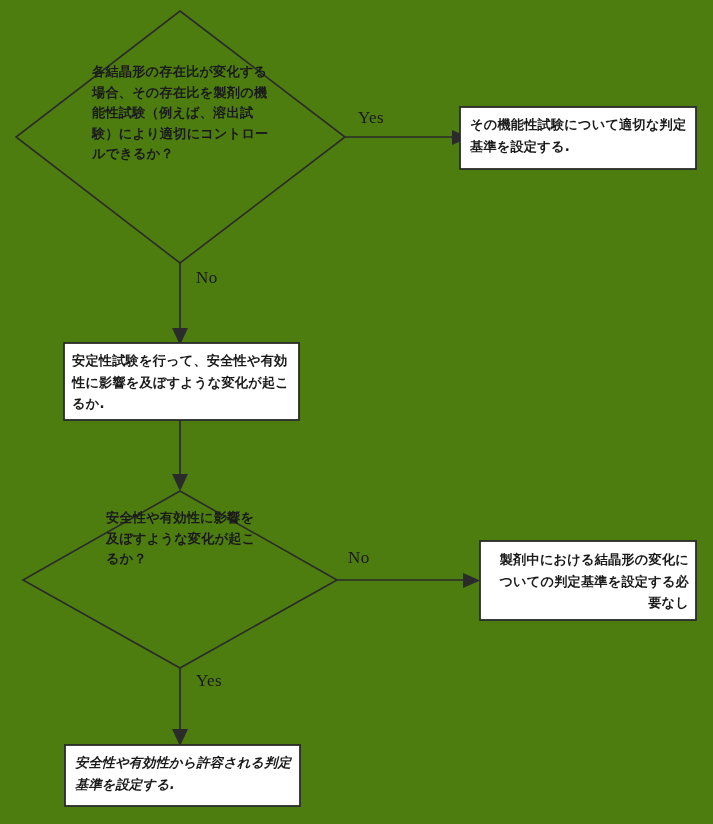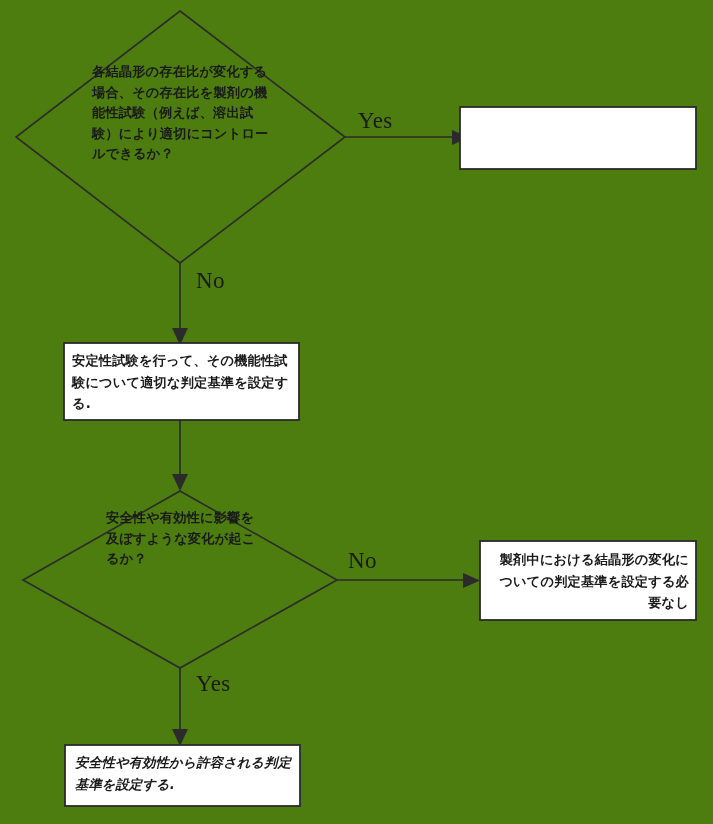--- a/index.html
+++ b/index.html
@@ -58,21 +58,21 @@
   }
   .box-text {
     font-size: 13.2px;
     line-height: 21.5px;
     text-align: left;
   }
   .edge-label {
     position: absolute;
     color: #1a1a1a;
     font-family: "Liberation Serif", "DejaVu Serif", serif;
-    font-size: 23px;
+    font-size: 17px;
     font-weight: 400;
     letter-spacing: 0.4px;
     white-space: nowrap;
   }
 
   
   #diamond-1-text {
     left: 92px;
     top: 62px;
     width: 180px;
@@ -145,22 +145,23 @@
     <rect class="box-rect" x="480" y="541" width="216" height="79"></rect>
 
     <line class="conn-line" x1="180" y1="668" x2="180" y2="731"></line>
     <polygon class="arrow-head" points="172,729 188,729 180,746"></polygon>
 
     <rect class="box-rect" x="65" y="745" width="235" height="61"></rect>
   </svg>
 
   <div class="node-text diamond-text" id="diamond-1-text">各結晶形の存在比が変化する場合、その存在比を製剤の機能性試験（例えば、溶出試験）により適切にコントロールできるか？</div>
 
+  <div class="node-text box-text" id="box-yes-1-text">その機能性試験について適切な判定基準を設定する.</div>
 
-  <div class="node-text box-text" id="box-stability-text">安定性試験を行って、その機能性試験について適切な判定基準を設定する.</div>
+  <div class="node-text box-text" id="box-stability-text">安定性試験を行って、安全性や有効性に影響を及ぼすような変化が起こるか.</div>
 
   <div class="node-text diamond-text" id="diamond-2-text">安全性や有効性に影響を及ぼすような変化が起こるか？</div>
 
   <div class="node-text box-text" id="box-no-2-text">製剤中における結晶形の変化についての判定基準を設定する必要なし</div>
 
   <div class="node-text box-text" id="box-yes-2-text">安全性や有効性から許容される判定基準を設定する.</div>
 
   <div class="edge-label" id="label-yes-1">Yes</div>
 
   <div class="edge-label" id="label-no-1">No</div>

